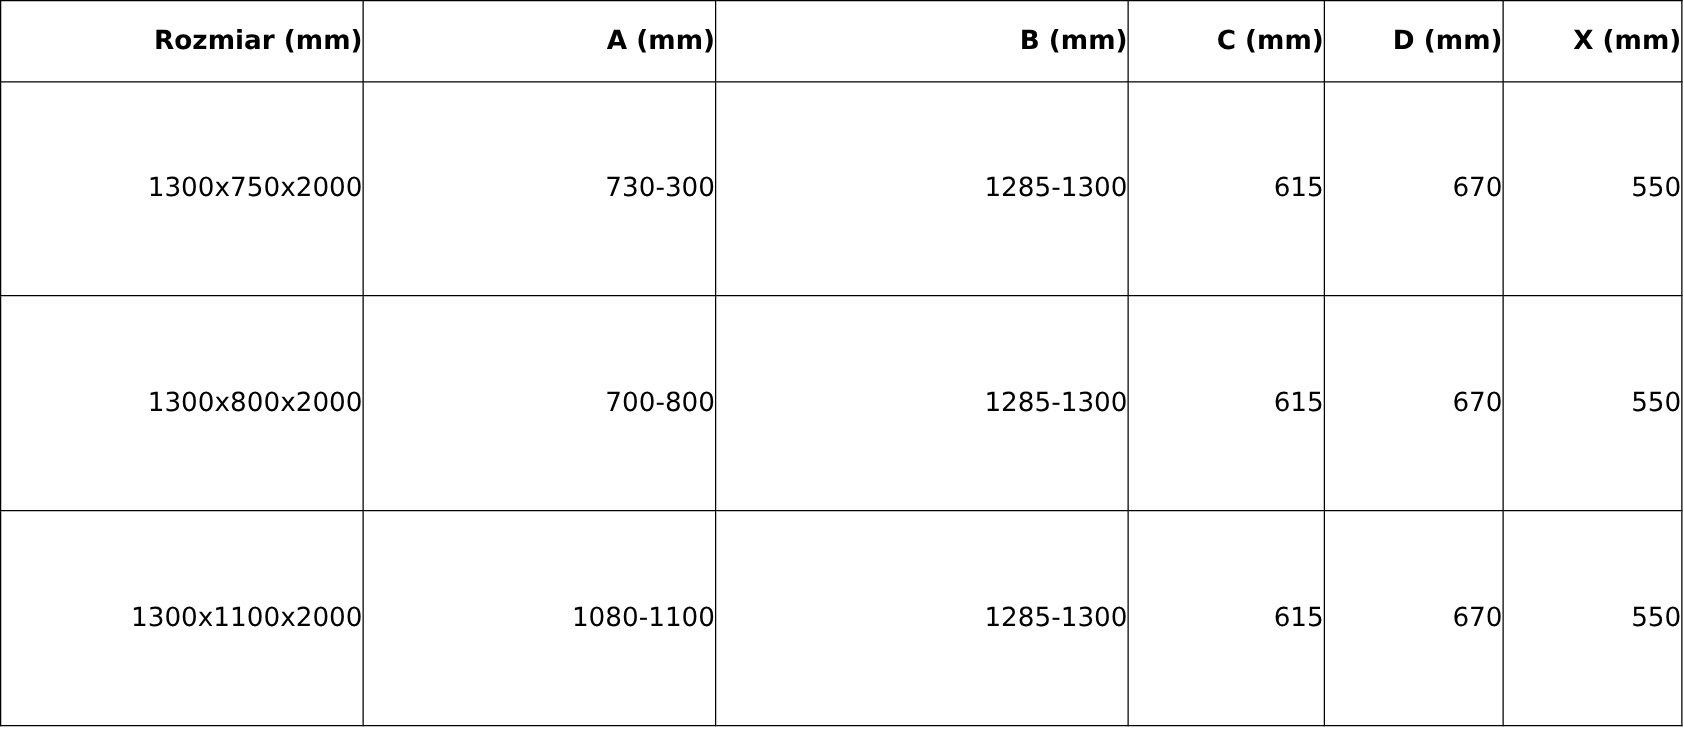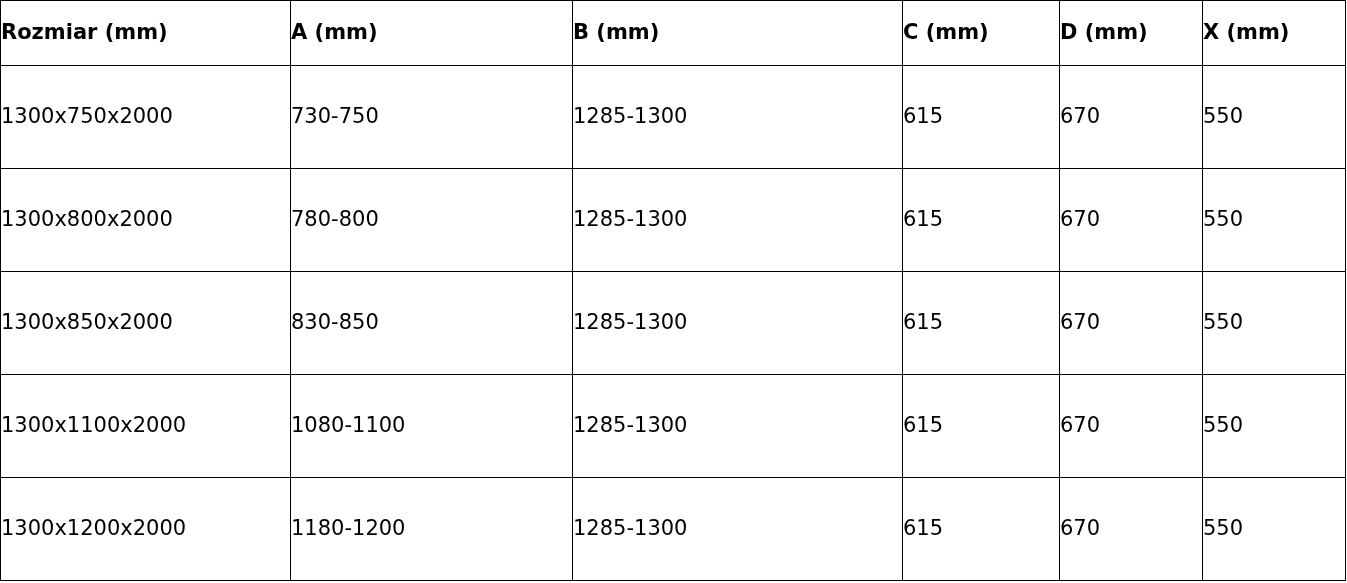--- a/index.html
+++ b/index.html
@@ -21,21 +21,21 @@
   }
   table.spec-table {
     border-collapse: collapse;
     width: 1345px;
     height: 581px;
     table-layout: fixed;
   }
   table.spec-table th,
   table.spec-table td {
     border: 1px solid #000000;
-    text-align: left;
+    text-align: right;
     vertical-align: middle;
     padding: 0;
     font-size: 21px;
     line-height: 1.2;
     white-space: nowrap;
     margin-left: 44px;
   }
   table.spec-table th {
     font-weight: bold;
     font-size: 21px;
@@ -68,53 +68,37 @@
         <th>A (mm)</th>
         <th>B (mm)</th>
         <th>C (mm)</th>
         <th>D (mm)</th>
         <th>X (mm)</th>
       </tr>
     </thead>
     <tbody>
       <tr>
         <td>1300x750x2000</td>
-        <td>730-750</td>
+        <td>730-300</td>
         <td>1285-1300</td>
         <td>615</td>
         <td>670</td>
         <td>550</td>
       </tr>
       <tr>
         <td>1300x800x2000</td>
-        <td>780-800</td>
-        <td>1285-1300</td>
-        <td>615</td>
-        <td>670</td>
-        <td>550</td>
-      </tr>
-      <tr>
-        <td>1300x850x2000</td>
-        <td>830-850</td>
+        <td>700-800</td>
         <td>1285-1300</td>
         <td>615</td>
         <td>670</td>
         <td>550</td>
       </tr>
       <tr>
         <td>1300x1100x2000</td>
         <td>1080-1100</td>
         <td>1285-1300</td>
         <td>615</td>
         <td>670</td>
         <td>550</td>
       </tr>
-      <tr>
-        <td>1300x1200x2000</td>
-        <td>1180-1200</td>
-        <td>1285-1300</td>
-        <td>615</td>
-        <td>670</td>
-        <td>550</td>
-      </tr>
     </tbody>
   </table>
 </div>
 
 </body></html>

